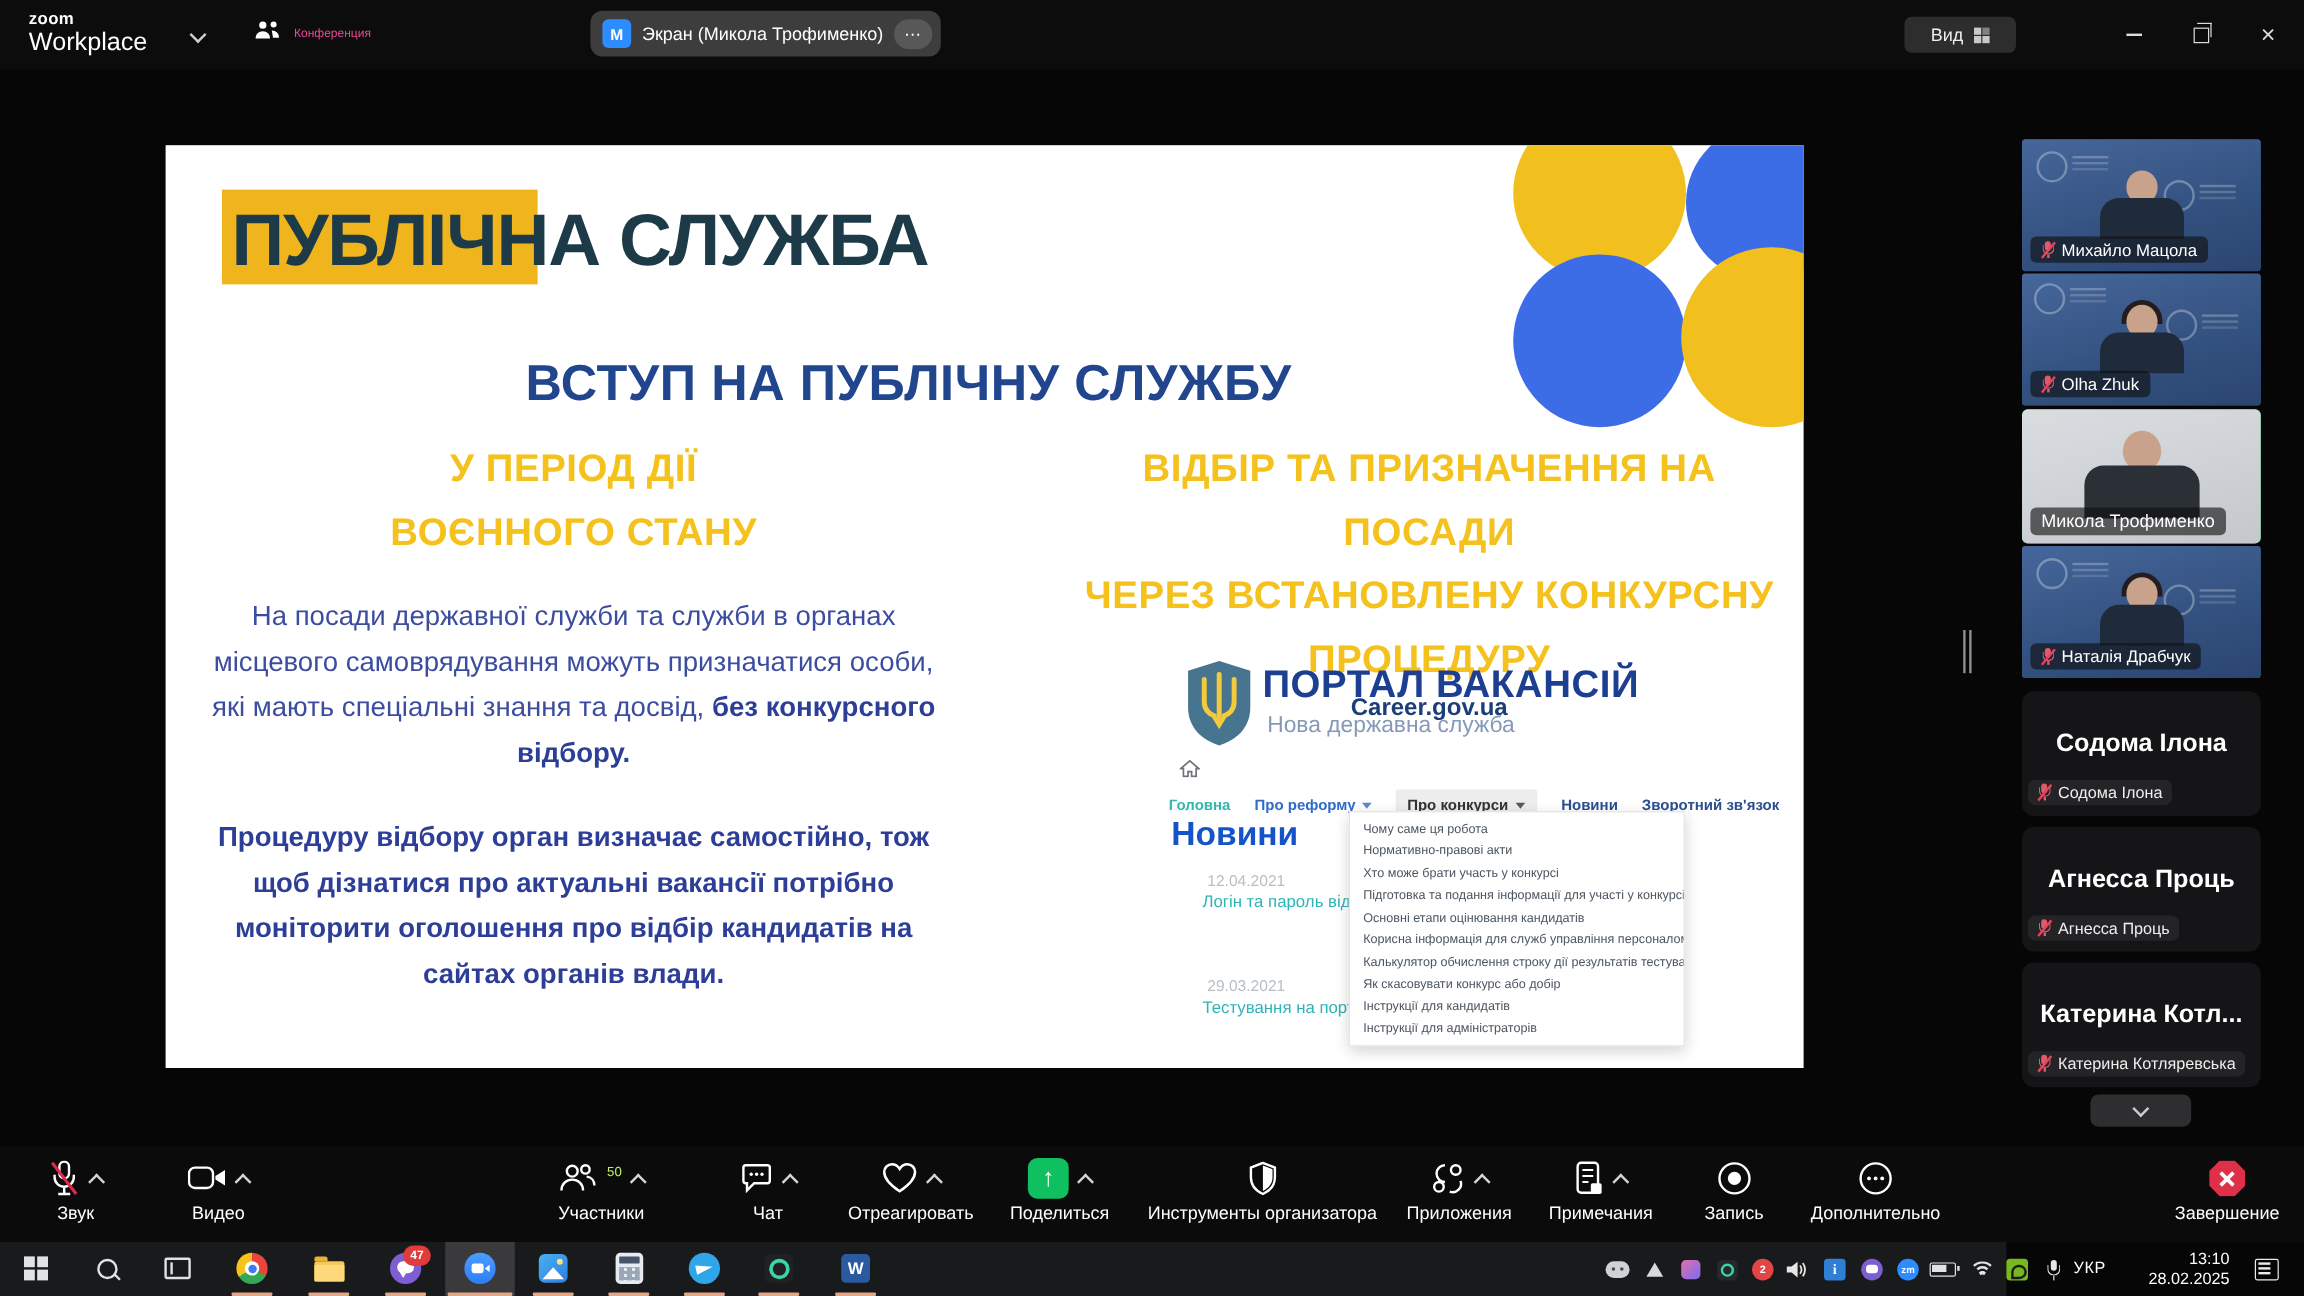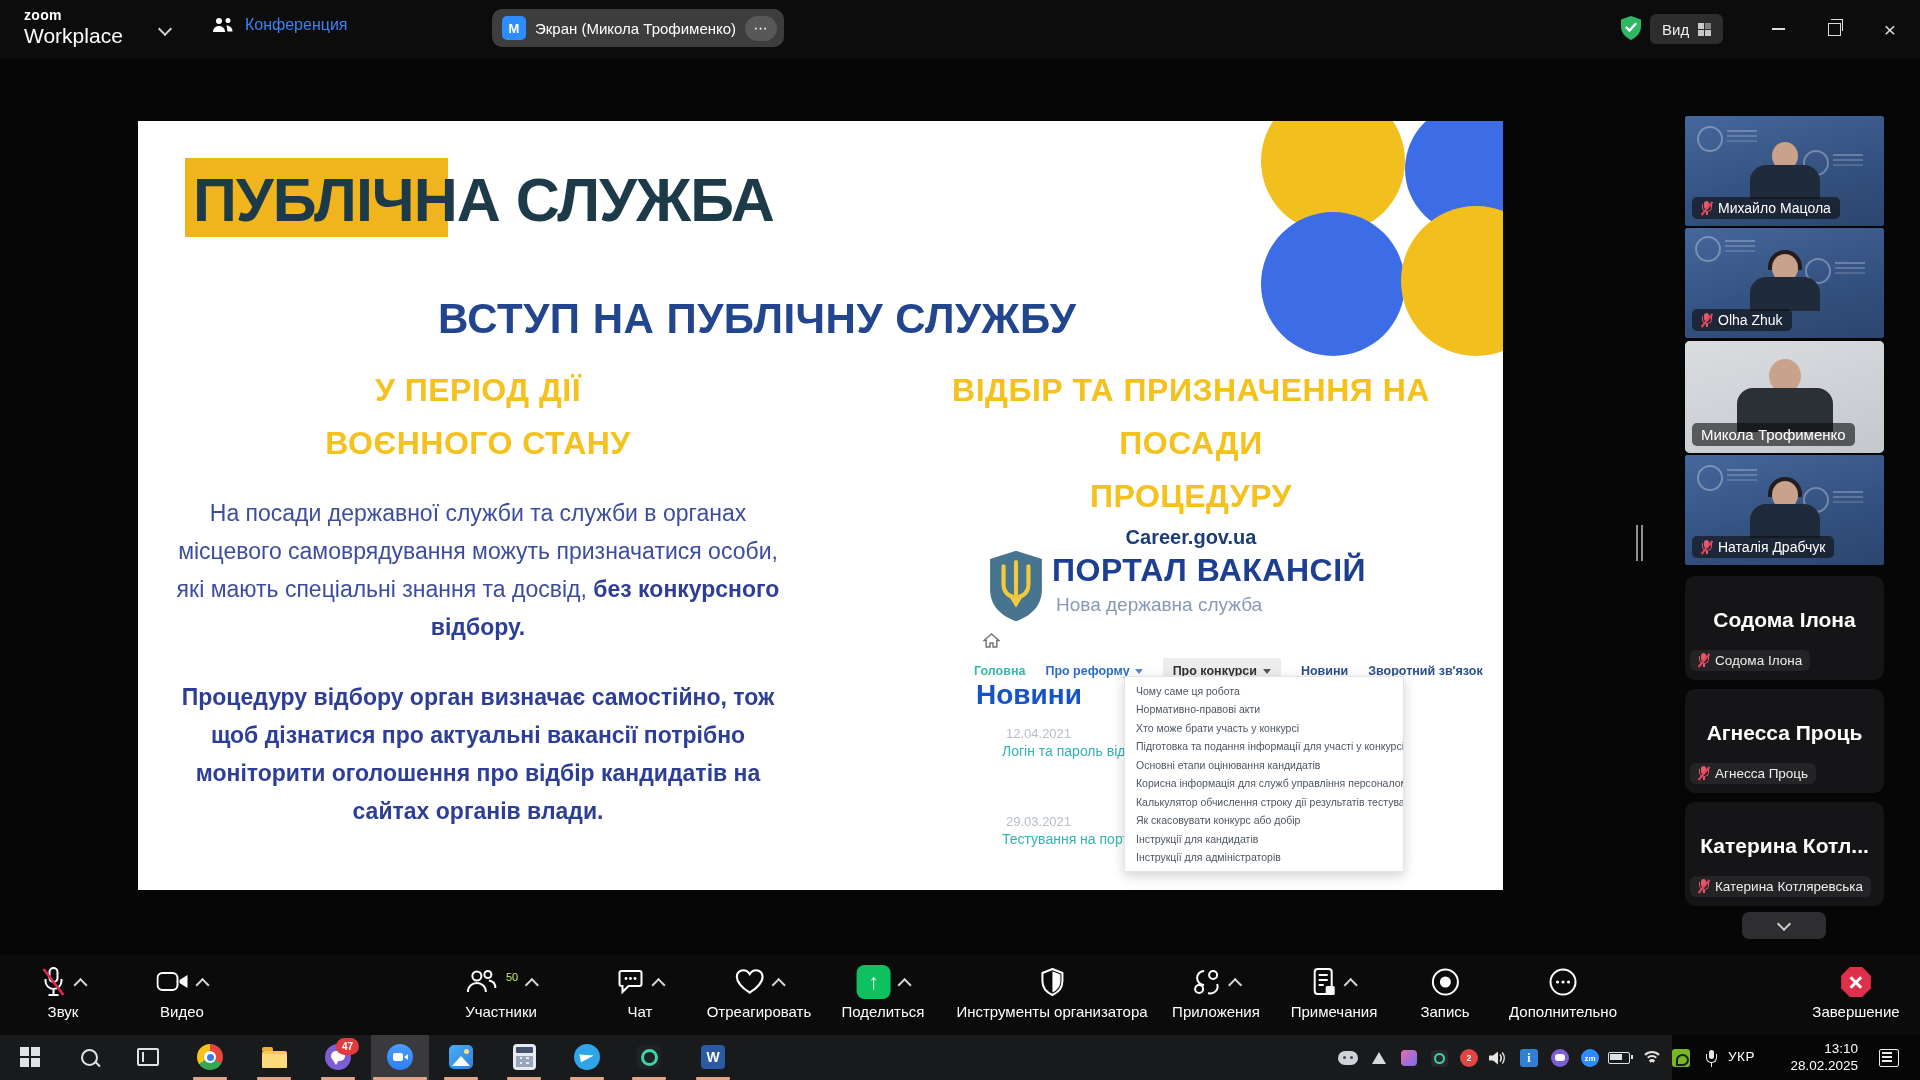--- a/index.html
+++ b/index.html
@@ -7,27 +7,27 @@
        font-family:"Liberation Sans",sans-serif;color:#fff}
 
   
   #titlebar{position:absolute;left:0;top:0;width:1920px;height:58px;background:#0c0c0c}
   .brand{position:absolute;left:24px;top:8px;line-height:1;color:#fff}
   .brand .z{font-size:14px;font-weight:bold;letter-spacing:.3px}
   .brand .w{font-size:21px;margin-top:3px}
   .chev{display:inline-block;width:8px;height:8px;border-left:2px solid #cfcfcf;border-bottom:2px solid #cfcfcf;transform:rotate(-45deg)}
   .chevup{display:inline-block;width:8px;height:8px;border-left:2px solid #d5d5d5;border-top:2px solid #d5d5d5;transform:rotate(45deg);margin-top:6px}
   #brand-chev{position:absolute;left:160px;top:24px}
-  .meet-tab{position:absolute;left:212px;top:16px;display:flex;align-items:flex-start;gap:11px;font-size:16px;color:#3b82f6}
+  .meet-tab{position:absolute;left:212px;top:16px;display:flex;align-items:flex-end;gap:11px;font-size:10px;color:#ec4899}
   .screen-tab{position:absolute;left:492px;top:9px;height:38px;background:#3d3d3d;border-radius:10px;
               display:flex;align-items:center;gap:9px;padding:0 7px 0 10px;font-size:15px;color:#fff}
   .mavatar{width:24px;height:24px;border-radius:5px;background:#2d8cff;display:flex;align-items:center;justify-content:center;font-size:13px;font-weight:bold}
   .dots-pill{width:32px;height:25px;border-radius:13px;background:#585858;display:flex;align-items:center;justify-content:center;font-size:14px;letter-spacing:1px}
   #sec-shield{position:absolute;left:1618px;top:15px}
-  .view-btn{position:absolute;left:1650px;top:14px;height:30px;background:#2d2d2d;border-radius:6px;display:flex;align-items:center;gap:9px;padding:0 12px;font-size:15px;color:#eee}
+  .view-btn{position:absolute;left:1587px;top:14px;height:30px;background:#2d2d2d;border-radius:6px;display:flex;align-items:center;gap:9px;padding:0 22px;font-size:15px;color:#eee}
   .vgrid{display:grid;grid-template-columns:6px 6px;gap:1px}
   .vgrid i{width:6px;height:6px;background:#c9c9c9}
   .vgrid i:nth-child(2){opacity:.55}
   .winbtn{position:absolute;top:0;width:46px;height:58px;display:flex;align-items:center;justify-content:center;color:#ddd}
   .wmin{width:13px;height:2px;background:#ddd}
   .wrest{width:11px;height:11px;border:1.6px solid #ddd;position:relative}
   .wrest:before{content:"";position:absolute;left:2px;top:-5px;width:11px;height:11px;border:1.6px solid #ddd;border-bottom:none;border-left:none}
   .wclose{font-size:21px;line-height:1}
 
   
@@ -236,20 +236,21 @@
 
   <div class="col" id="left-col">
     <div class="colh">У ПЕРІОД ДІЇ</div>
     <div class="colh">ВОЄННОГО СТАНУ</div>
     <div class="p1"><span>На посади державної служби та служби в органах місцевого самоврядування можуть призначатися особи, які мають спеціальні знання та досвід, </span><b>без конкурсного відбору.</b></div>
     <div class="p2">Процедуру відбору орган визначає самостійно, тож щоб дізнатися про актуальні вакансії потрібно моніторити оголошення про відбір кандидатів на сайтах органів влади.</div>
   </div>
 
   <div class="col" id="right-col">
     <div class="colh">ВІДБІР ТА ПРИЗНАЧЕННЯ НА ПОСАДИ</div>
+    <div class="colh">ЧЕРЕЗ ВСТАНОВЛЕНУ КОНКУРСНУ</div>
     <div class="colh">ПРОЦЕДУРУ</div>
     <div id="career">Career.gov.ua</div>
   </div>
 
   <span id="trident">
     <svg width="56" height="74" viewBox="0 0 54 70">
         <path d="M27 1 L52 9 V38 C52 55 41 64 27 69 C13 64 2 55 2 38 V9 Z" fill="#47748f"></path>
         <g stroke="#f3c93d" stroke-width="4" fill="none" stroke-linecap="round">
           <path d="M15 16v18c0 6 4 10 8 11"></path>
           <path d="M39 16v18c0 6-4 10-8 11"></path>

